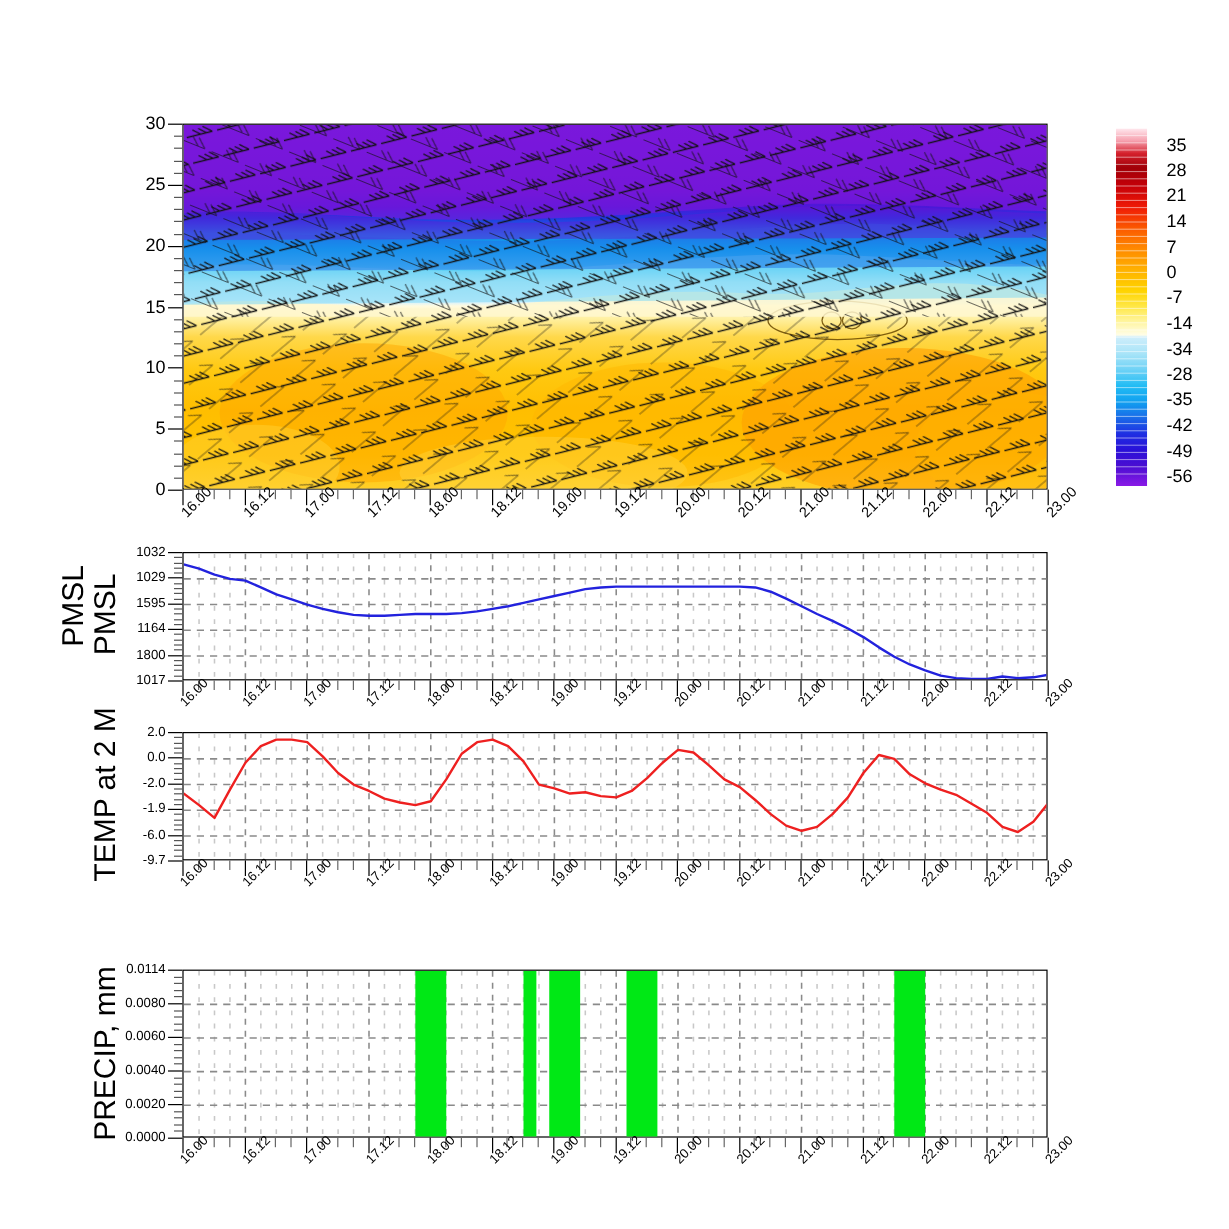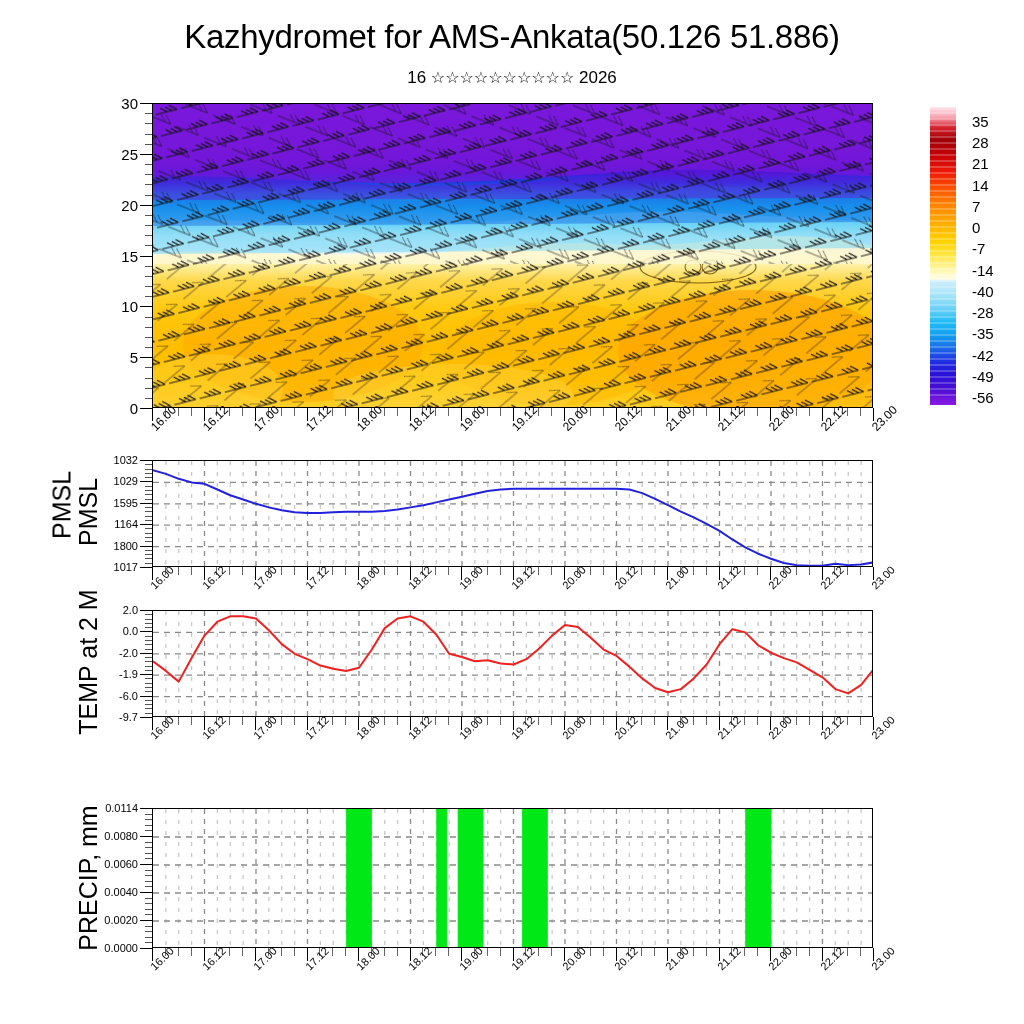--- a/index.html
+++ b/index.html
@@ -79,26 +79,20 @@
   }
   .cbtick{position:absolute;transform:translateY(-50%);font-size:15px;white-space:nowrap;}
 
   svg{display:block;}
 </style>
 </head>
 <body>
 
 <div id="root">
 
-  <div class="abs" id="title">Kazhydromet for AMS-Ankata(50.126 51.886)</div>
-  <div class="abs" id="subtitle">
-    <span>16</span>
-    <span class="stars">☆☆☆☆☆☆☆☆☆☆</span>
-    <span>2026</span>
-  </div>
 
   <div class="panel" id="main-panel" style="left:0;top:95px;width:1024px;height:360px;">
 
     <div class="plotbox" id="main-plot" style="left:152px;top:8px;width:721px;height:305px;">
       <svg width="721" height="305" viewBox="0 0 721 305">
         <defs>
           <linearGradient id="gmain" x1="0" y1="1" x2="0" y2="0">
             <stop offset="0.00" stop-color="#ffd02a"></stop>
             <stop offset="0.10" stop-color="#ffc400"></stop>
             <stop offset="0.22" stop-color="#ffbe00"></stop>
@@ -333,21 +327,21 @@
     </div>
     <div id="cbar-ticks">
         <div class="cbtick" style="left: 972px; top: 26px;">35</div>
         <div class="cbtick" style="left: 972px; top: 47.2308px;">28</div>
         <div class="cbtick" style="left: 972px; top: 68.4615px;">21</div>
         <div class="cbtick" style="left: 972px; top: 89.6923px;">14</div>
         <div class="cbtick" style="left: 972px; top: 110.923px;">7</div>
         <div class="cbtick" style="left: 972px; top: 132.154px;">0</div>
         <div class="cbtick" style="left: 972px; top: 153.385px;">-7</div>
         <div class="cbtick" style="left: 972px; top: 174.615px;">-14</div>
-        <div class="cbtick" style="left: 972px; top: 195.846px;">-40</div>
+        <div class="cbtick" style="left: 972px; top: 195.846px;">-34</div>
         <div class="cbtick" style="left: 972px; top: 217.077px;">-28</div>
         <div class="cbtick" style="left: 972px; top: 238.308px;">-35</div>
         <div class="cbtick" style="left: 972px; top: 259.538px;">-42</div>
         <div class="cbtick" style="left: 972px; top: 280.769px;">-49</div>
         <div class="cbtick" style="left: 972px; top: 302px;">-56</div>
       </div>
   </div>
 
   <div class="panel" id="pmsl-panel" style="left:0;top:452px;width:1024px;height:140px;">
     <div class="vcap" style="left:62px;top:505px;width:120px;transform:translate(-50%,-50%) rotate(-90deg);text-align:center;

